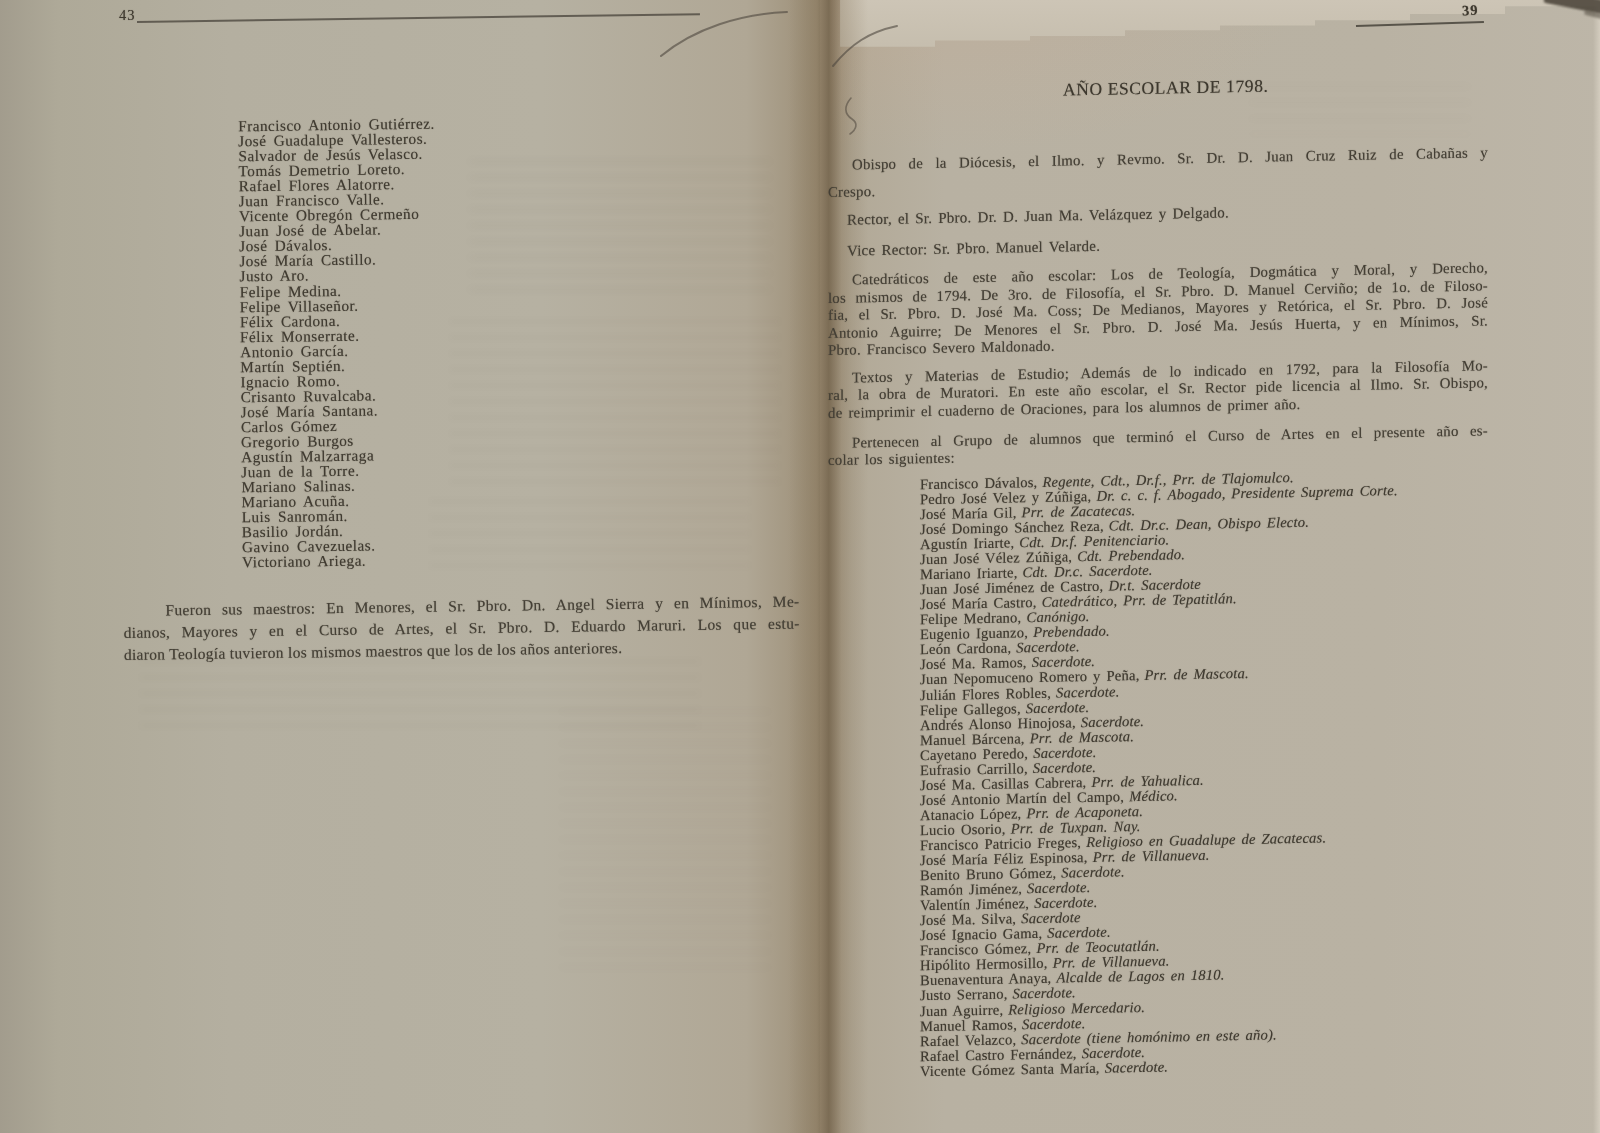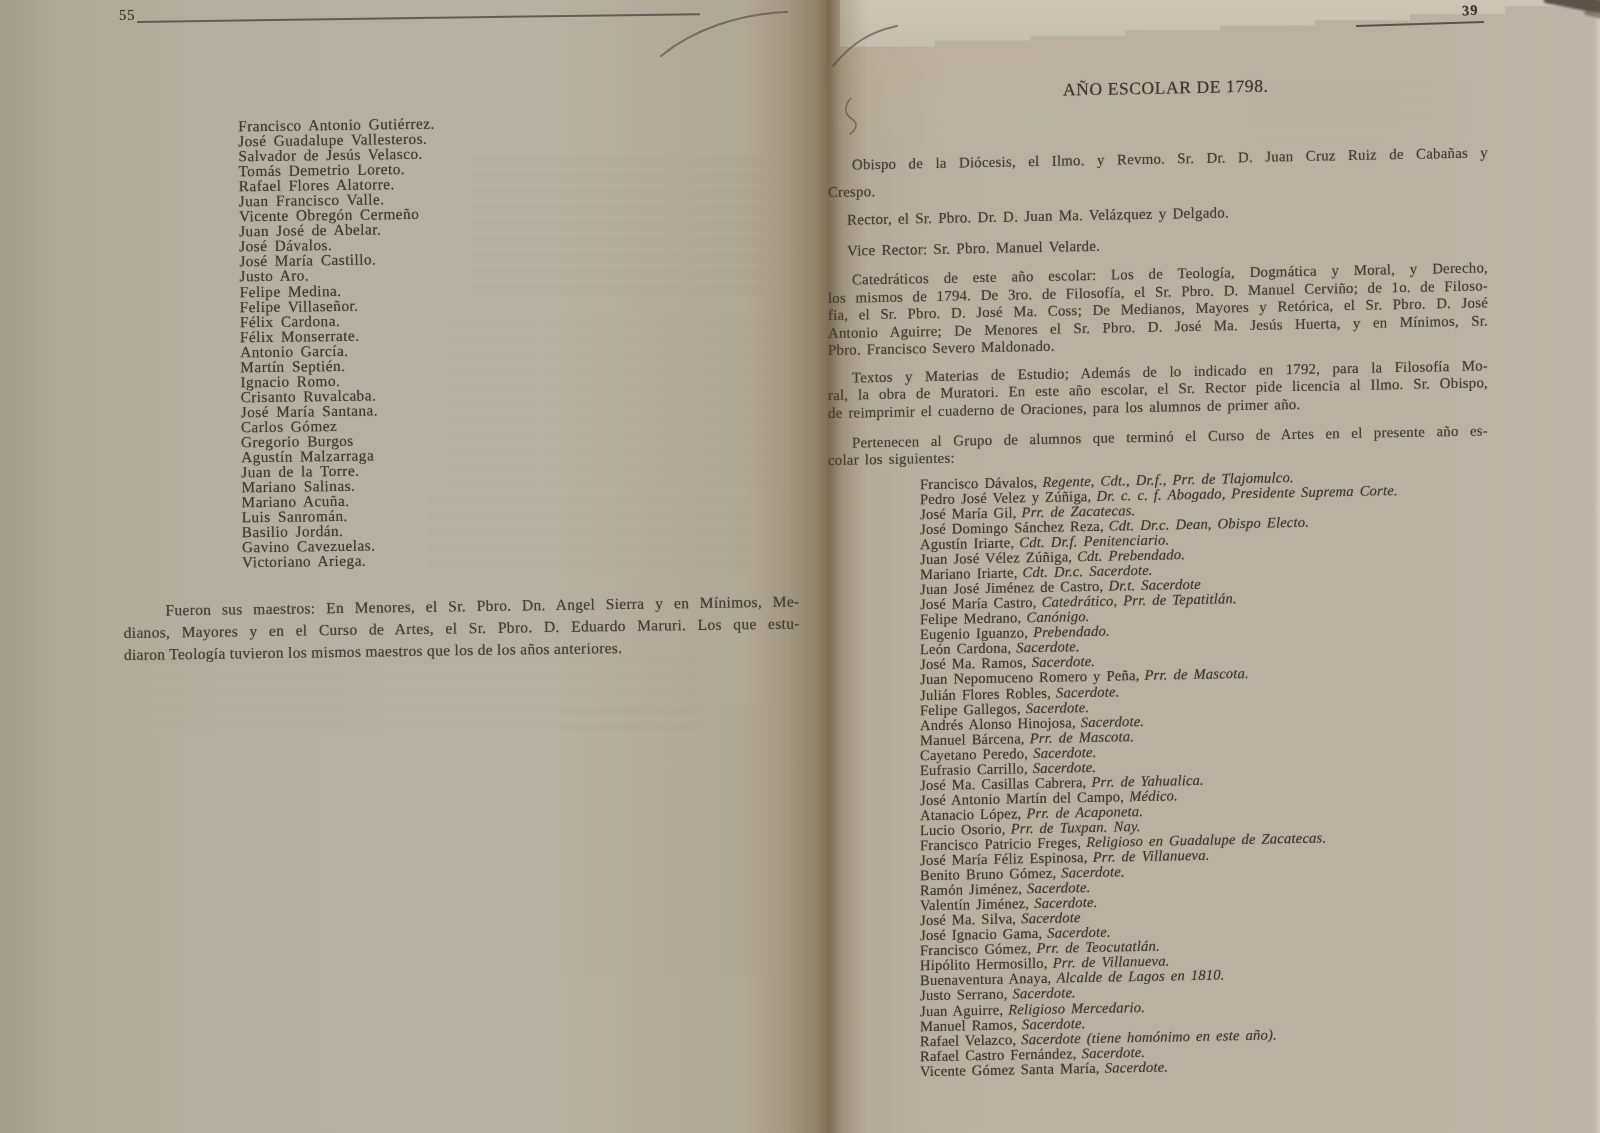--- a/index.html
+++ b/index.html
@@ -104,21 +104,21 @@
   <div class="ghost g1"></div>
   <div class="ghost g2"></div>
   <div class="ghost g3"></div>
   <div class="ghost g4"></div>
   <div class="ghost g5"></div>
   <div class="ghost g6"></div>
 
   <div class="corner-mark"></div>
   <div class="corner-mark2"></div>
 
-  <span class="pnum pnum-left txt">55</span>
+  <span class="pnum pnum-left txt">43</span>
   <div class="rule rule-left"></div>
   <div class="rule rule-right"></div>
   <span class="pnum pnum-right txt">39</span>
 
   <div class="left-content txt">
     <div class="student-list">
 
     <div class="s-line first">Francisco Antonio Gutiérrez.</div>
         <div class="s-line">José Guadalupe Vallesteros.</div>
         <div class="s-line">Salvador de Jesús Velasco.</div>

